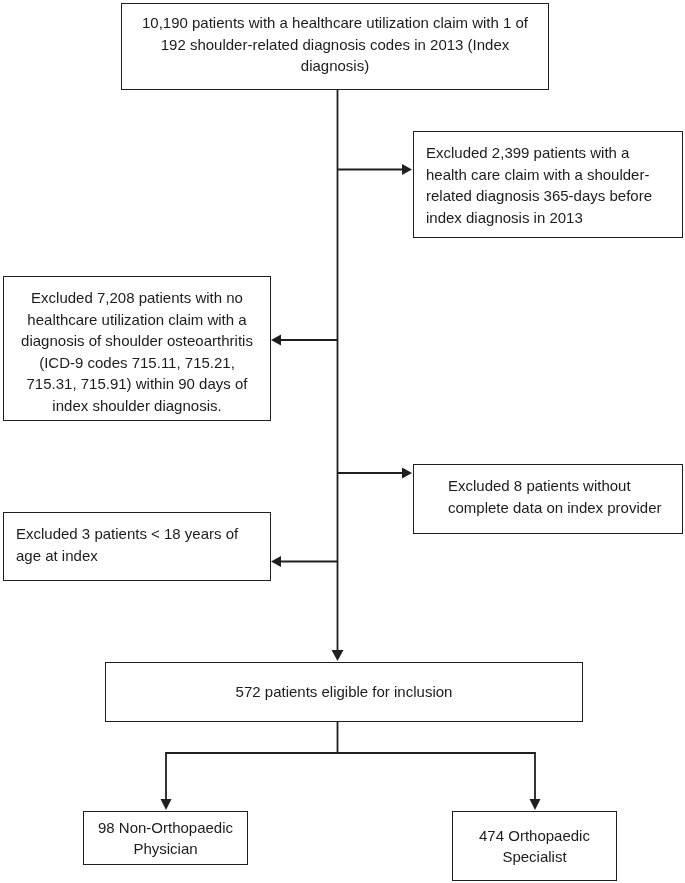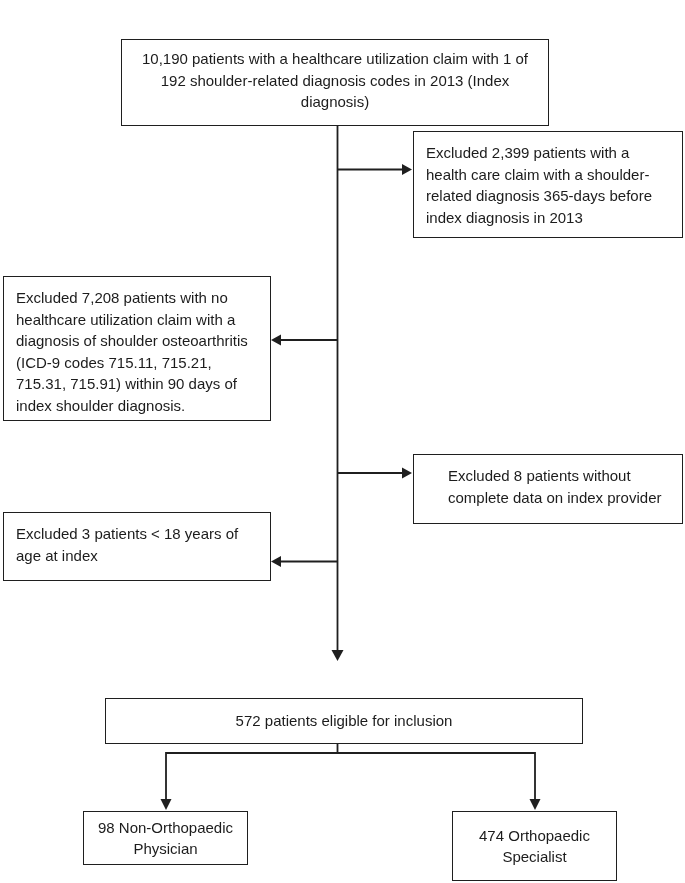--- a/index.html
+++ b/index.html
@@ -33,35 +33,34 @@
     line-height: 21.5px;
     color: #1c1c1c;
   }
   .fc-box.align-left {
     text-align: left;
     padding: 10px 12px;
   }
   .fc-box.align-center {
     text-align: center;
     padding: 8px 14px;
-    margin-top: 36px;
   }
   .fc-box.v-center {
     display: flex;
     align-items: center;
     justify-content: center;
     text-align: center;
   }
   
   #box-index      { left: 121px; top: 3px;   width: 428px; height: 87px; }
   #box-excl-prior { left: 413px; top: 131px; width: 270px; height: 107px; }
-  #box-excl-oa    { left: 3px;   top: 276px; width: 268px; height: 145px; }
-  #box-excl-prov  { left: 413px; top: 454px; width: 270px; height: 70px; padding-left: 34px; }
+  #box-excl-oa    { left: 3px;   top: 276px; width: 268px; height: 145px; text-align: center; }
+  #box-excl-prov  { left: 413px; top: 464px; width: 270px; height: 70px; padding-left: 34px; }
   #box-excl-age   { left: 3px;   top: 512px; width: 268px; height: 69px; }
-  #box-eligible   { left: 105px; top: 662px; width: 478px; height: 46px; margin-top: 36px; }
+  #box-eligible   { left: 105px; top: 662px; width: 478px; height: 60px; }
   #box-nonortho   { left: 83px;  top: 811px; width: 165px; height: 54px; padding: 22px 10px; }
   #box-ortho      { left: 452px; top: 811px; width: 165px; height: 70px; padding: 4px 22px; }
 </style>
 </head>
 <body>
 
 <div class="canvas">
 
   <svg class="connectors" viewBox="0 0 685 883" xmlns="http://www.w3.org/2000/svg">
 

